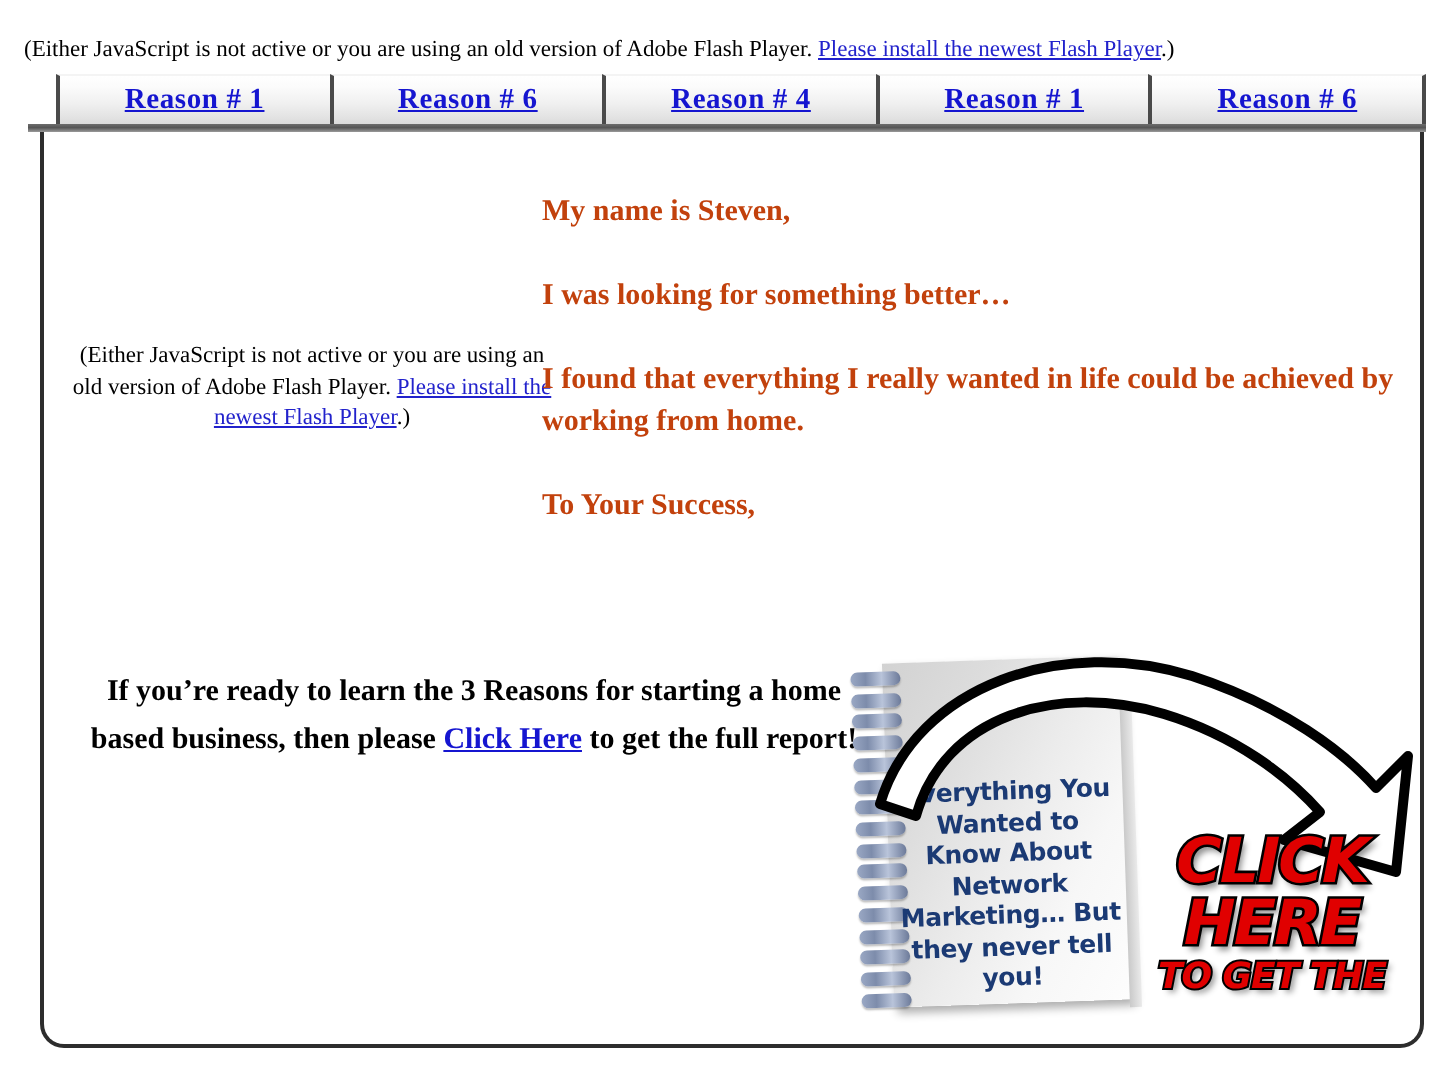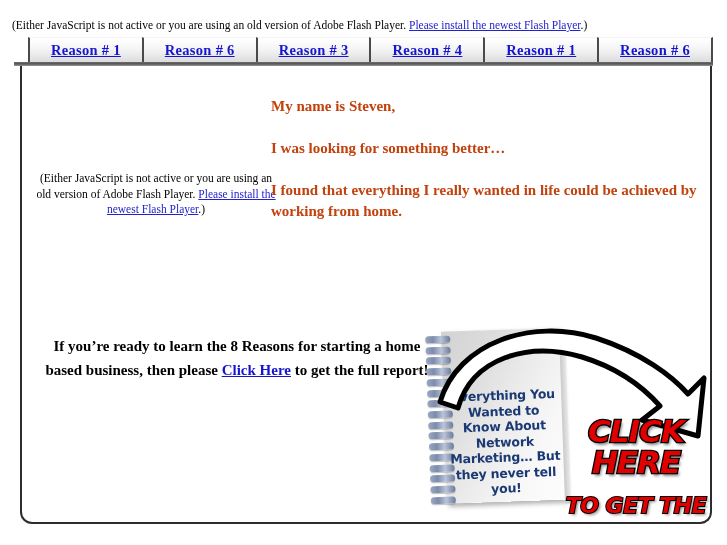--- a/index.html
+++ b/index.html
@@ -233,22 +233,22 @@
   .click-big {
     display: block;
     font-size: 31px;
     letter-spacing: -1px;
     -webkit-text-stroke: 2.6px #000;
     paint-order: stroke fill;
     text-shadow: 2px 3px 3px rgba(0,0,0,0.45);
   }
   .click-sub1 {
     display: block;
-    font-size: 22px;
-    margin-top: 17px;
+    font-size: 18px;
+    margin-top: 2px;
     letter-spacing: -0.5px;
     -webkit-text-stroke: 2px #000;
     paint-order: stroke fill;
     text-shadow: 2px 2px 3px rgba(0,0,0,0.45);
   }
   .click-sub2 {
     display: block;
     font-size: 17px;
     margin-top: 1px;
     letter-spacing: -0.5px;
@@ -263,45 +263,43 @@
 <div class="flash-notice-top"><span>(Either JavaScript is not active or you are using an old version of Adobe Flash Player. </span><span class="flash-link">Please install the newest Flash Player</span><span>.)</span></div>
 
 <div class="tabbar">
   <div class="tab">
     <span class="tab-label">Reason # 1</span>
   </div>
   <div class="tab">
     <span class="tab-label">Reason # 6</span>
   </div>
   <div class="tab">
-    <span class="tab-label">Reason # 3</span>
-  </div>
-  <div class="tab">
     <span class="tab-label">Reason # 4</span>
   </div>
   <div class="tab">
     <span class="tab-label">Reason # 1</span>
   </div>
   <div class="tab">
     <span class="tab-label">Reason # 6</span>
   </div>
 </div>
 <div class="tabbar-underline"></div>
 
 <div class="content-frame">
 
   <div class="flash-placeholder"><span>(Either JavaScript is not active or you are using an old version of Adobe Flash Player. </span><span class="flash-link">Please install the newest Flash Player</span><span>.)</span></div>
 
   <div class="letter">
     <p>My name is Steven,</p>
     <p>I was looking for something better…</p>
     <p>I found that everything I really wanted in life could be achieved by working from home.</p>
-  </div>
-
-  <div class="cta-text"><span>If you’re ready to learn the 8 Reasons for starting a home based business, then please </span><span class="cta-link">Click Here</span><span> to get the full report!</span></div>
+    <p>To Your Success,</p>
+  </div>
+
+  <div class="cta-text"><span>If you’re ready to learn the 3 Reasons for starting a home based business, then please </span><span class="cta-link">Click Here</span><span> to get the full report!</span></div>
 
   <div class="report-graphic">
 
     <div class="notebook">
       <div class="notebook-page"></div>
       <div class="spiral">
         <div class="coil"></div>
         <div class="coil"></div>
         <div class="coil"></div>
         <div class="coil"></div>

